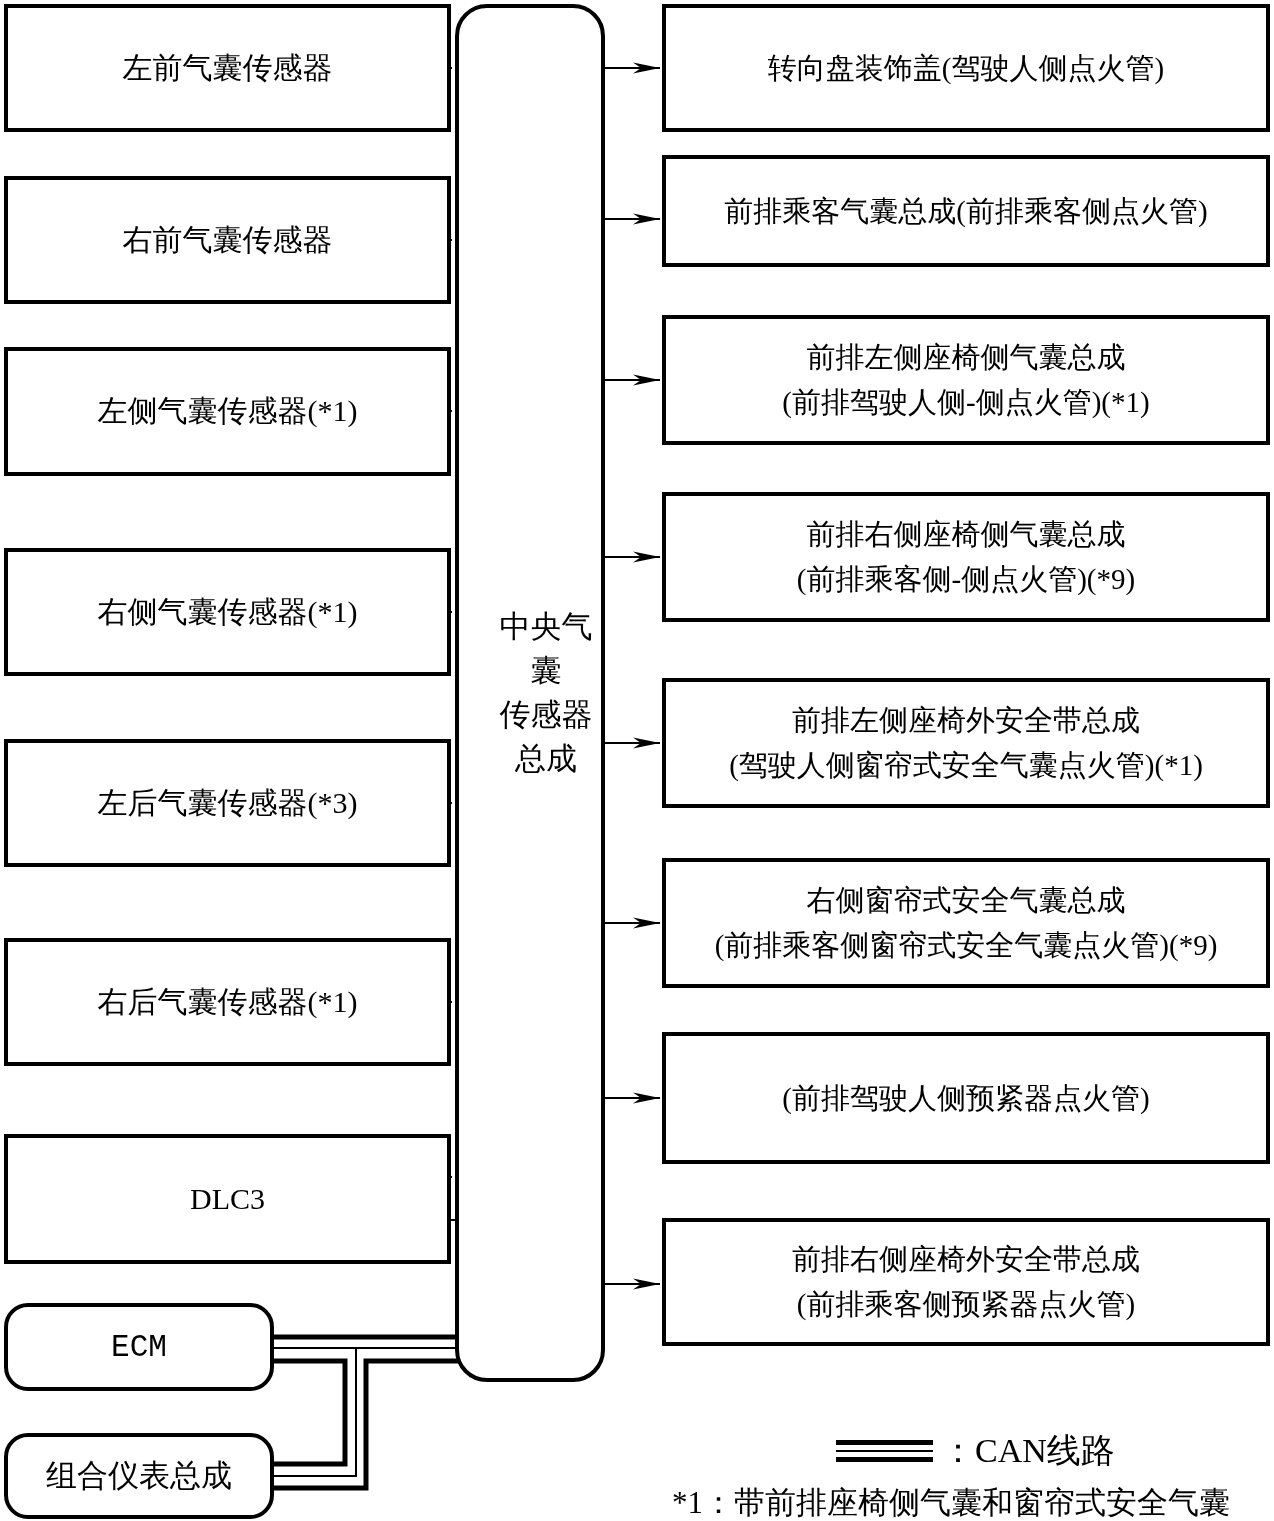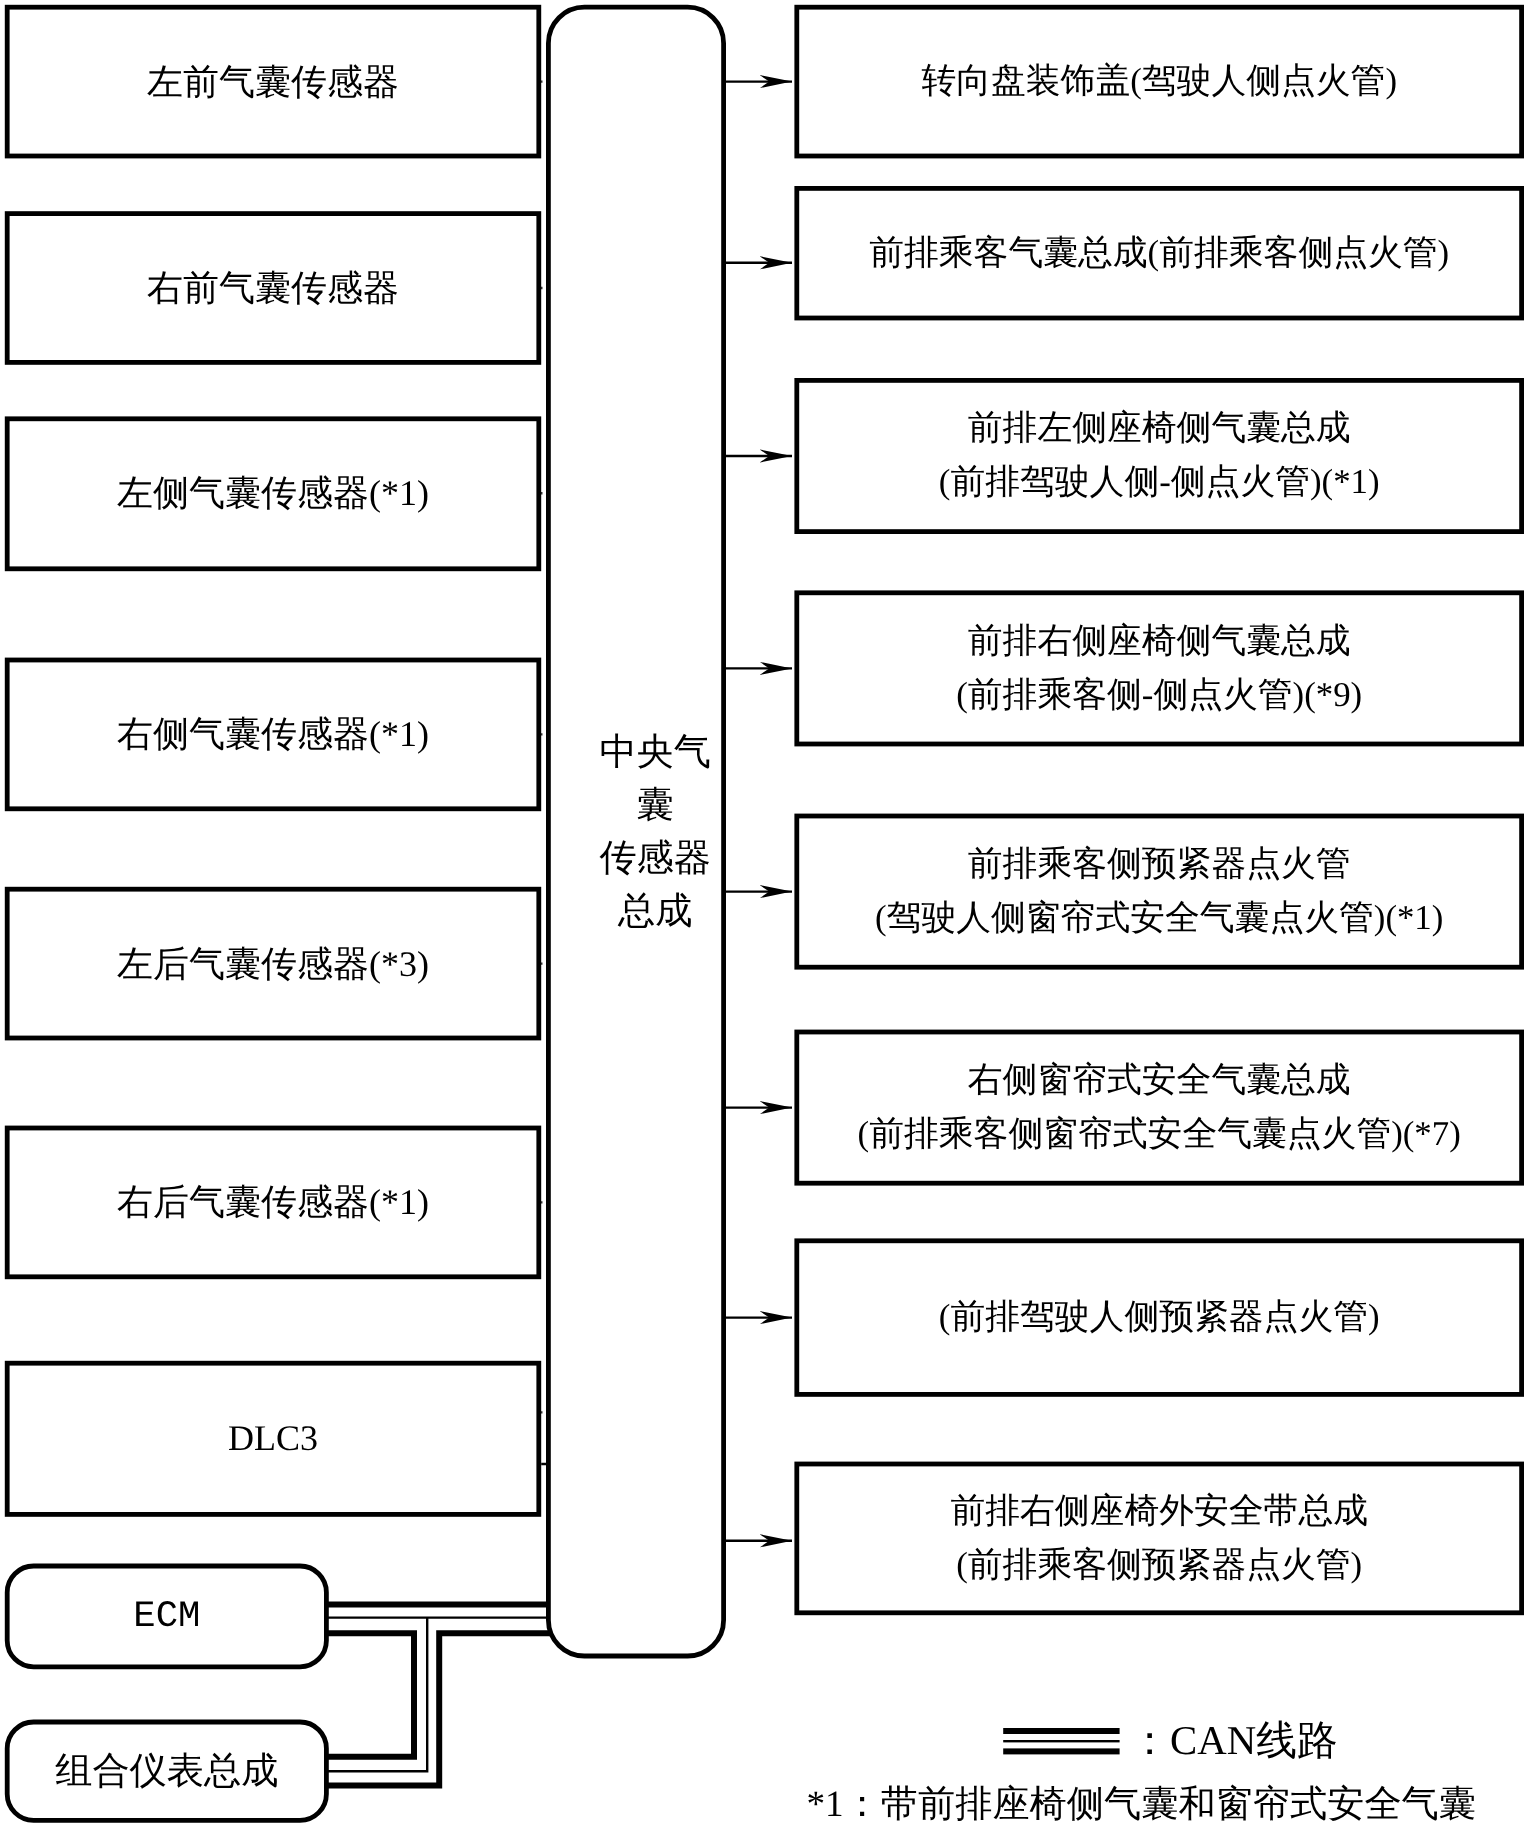--- a/index.html
+++ b/index.html
@@ -132,26 +132,26 @@
   </div>
   <div class="box rbox" style="top:315px;height:130px">
     <span>前排左侧座椅侧气囊总成</span>
     <span>(前排驾驶人侧-侧点火管)(*1)</span>
   </div>
   <div class="box rbox" style="top:492px;height:130px">
     <span>前排右侧座椅侧气囊总成</span>
     <span>(前排乘客侧-侧点火管)(*9)</span>
   </div>
   <div class="box rbox" style="top:678px;height:130px">
-    <span>前排乘客侧预紧器点火管</span>
+    <span>前排左侧座椅外安全带总成</span>
     <span>(驾驶人侧窗帘式安全气囊点火管)(*1)</span>
   </div>
   <div class="box rbox" style="top:858px;height:130px">
     <span>右侧窗帘式安全气囊总成</span>
-    <span>(前排乘客侧窗帘式安全气囊点火管)(*7)</span>
+    <span>(前排乘客侧窗帘式安全气囊点火管)(*9)</span>
   </div>
   <div class="box rbox" style="top:1032px;height:132px">
     <span>(前排驾驶人侧预紧器点火管)</span>
   </div>
   <div class="box rbox" style="top:1218px;height:128px">
     <span>前排右侧座椅外安全带总成</span>
     <span>(前排乘客侧预紧器点火管)</span>
   </div>
 
   <div class="legend-can">

